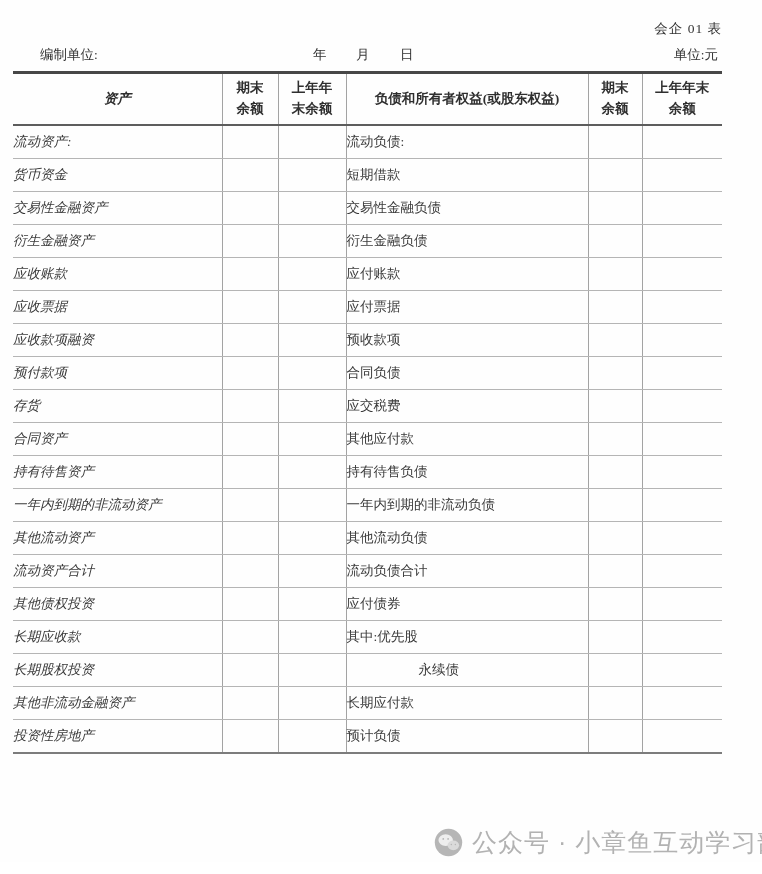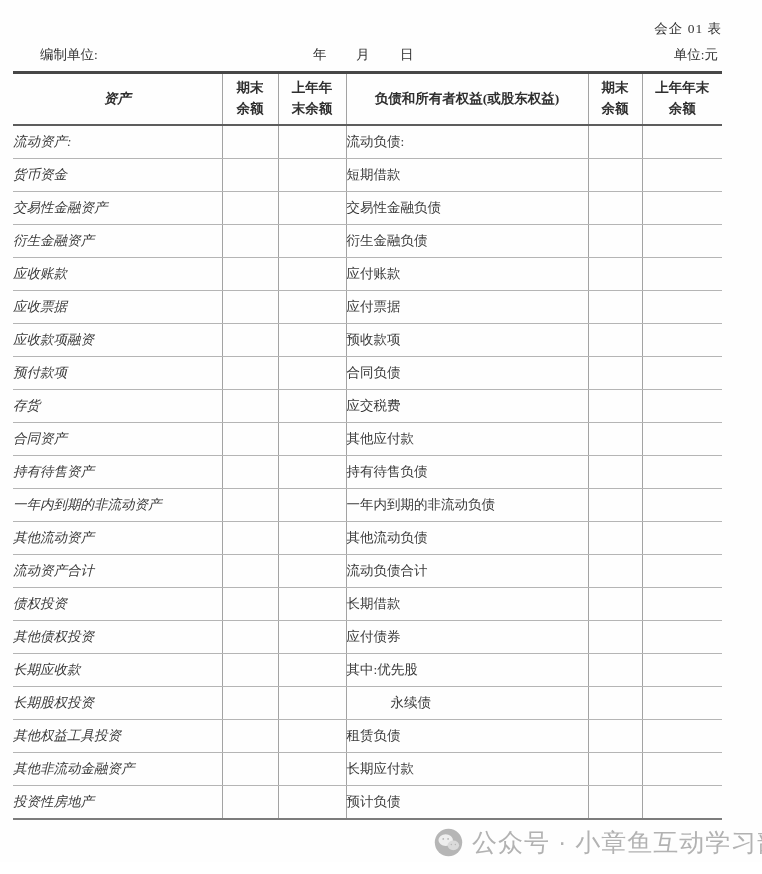--- a/index.html
+++ b/index.html
@@ -51,21 +51,21 @@
     line-height:1.55;
   }
   table.sheet tbody td{
     height:32px;
     border-bottom:1px solid #b5b5b5;
   }
   table.sheet tbody tr:last-child td{border-bottom:none;}
   td.label{white-space:nowrap;overflow:visible;}
   td.asset-label{padding-left:40px;}
   td.liab-label{padding-left:38px;}
-  td.liab-label.indent{padding-left:44px;}
+  td.liab-label.indent{padding-left:72px;}
   th.liab-head, td.liab-label{border-left:5px double #8d8d8d;}
 
   
   .watermark{
     position:absolute;left:434px;top:826px;
     display:flex;align-items:center;gap:9px;
     z-index:5;pointer-events:none;
   }
   .watermark .wm-text{
     font-size:25px;
@@ -229,56 +229,40 @@
     </tr>
         <tr>
       <td class="label asset-label">流动资产合计</td>
       <td class="val"></td>
       <td class="val"></td>
       <td class="label liab-label">流动负债合计</td>
       <td class="val"></td>
       <td class="val"></td>
     </tr>
         <tr>
-      <td class="label asset-label">债权投资</td>
-      <td class="val"></td>
-      <td class="val"></td>
-      <td class="label liab-label">长期借款</td>
-      <td class="val"></td>
-      <td class="val"></td>
-    </tr>
-        <tr>
       <td class="label asset-label">其他债权投资</td>
       <td class="val"></td>
       <td class="val"></td>
       <td class="label liab-label">应付债券</td>
       <td class="val"></td>
       <td class="val"></td>
     </tr>
         <tr>
       <td class="label asset-label">长期应收款</td>
       <td class="val"></td>
       <td class="val"></td>
       <td class="label liab-label">其中:优先股</td>
       <td class="val"></td>
       <td class="val"></td>
     </tr>
         <tr>
       <td class="label asset-label">长期股权投资</td>
       <td class="val"></td>
       <td class="val"></td>
       <td class="label liab-label indent">永续债</td>
-      <td class="val"></td>
-      <td class="val"></td>
-    </tr>
-        <tr>
-      <td class="label asset-label">其他权益工具投资</td>
-      <td class="val"></td>
-      <td class="val"></td>
-      <td class="label liab-label">租赁负债</td>
       <td class="val"></td>
       <td class="val"></td>
     </tr>
         <tr>
       <td class="label asset-label">其他非流动金融资产</td>
       <td class="val"></td>
       <td class="val"></td>
       <td class="label liab-label">长期应付款</td>
       <td class="val"></td>
       <td class="val"></td>

